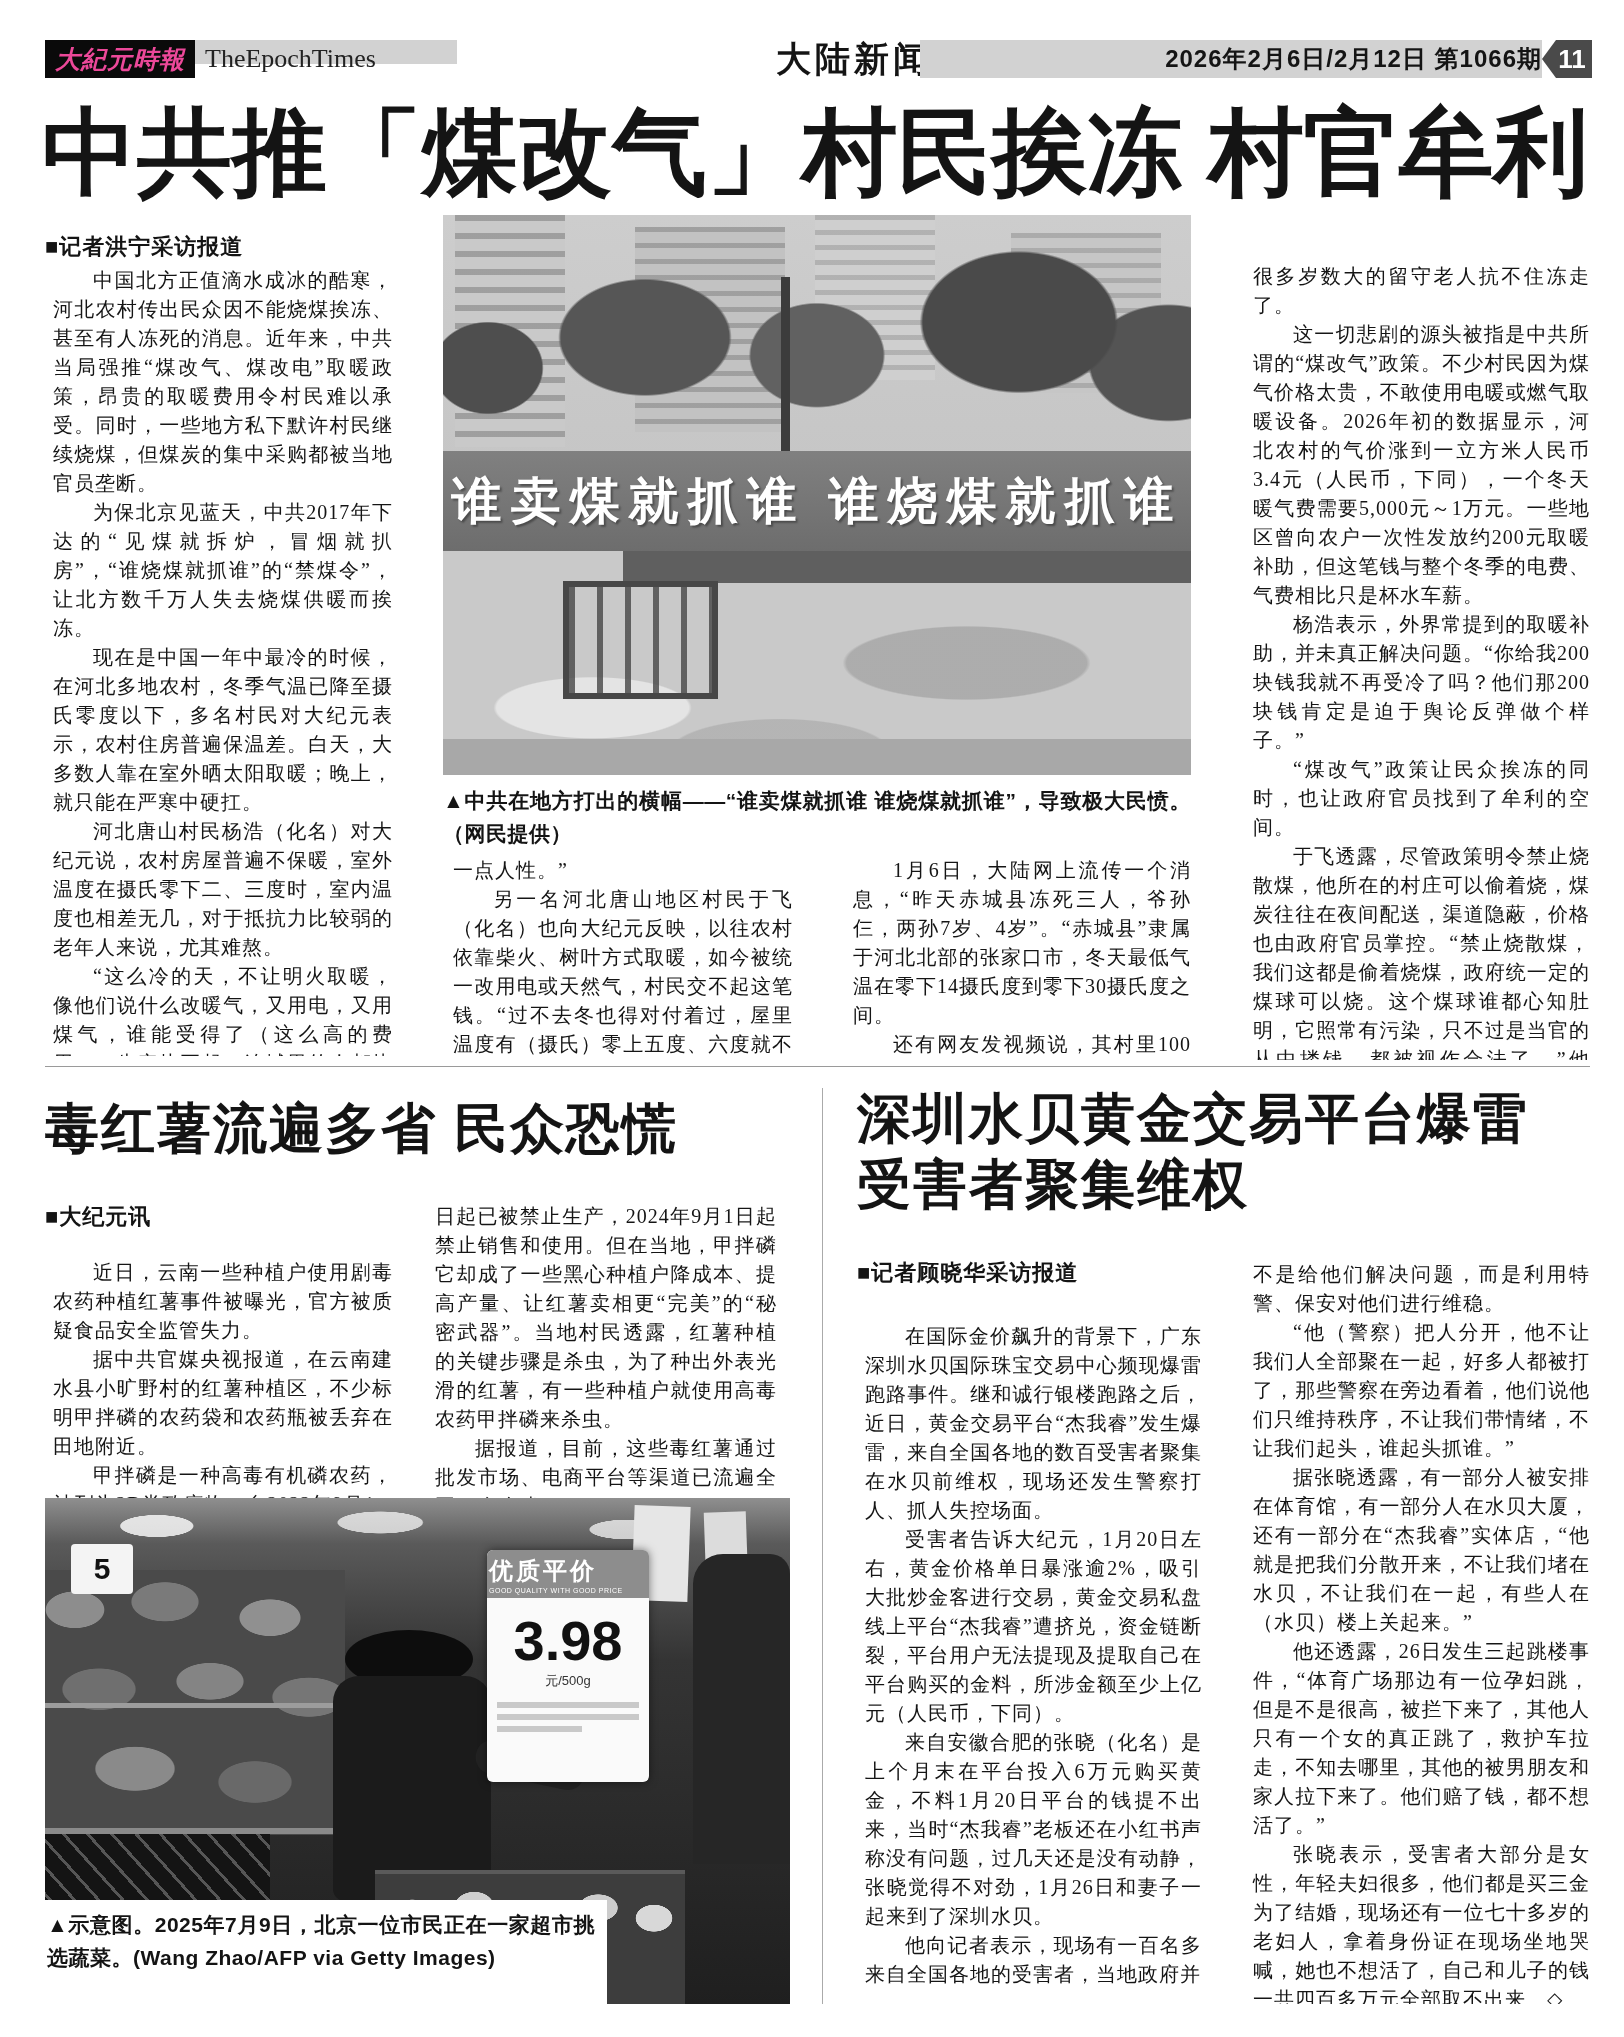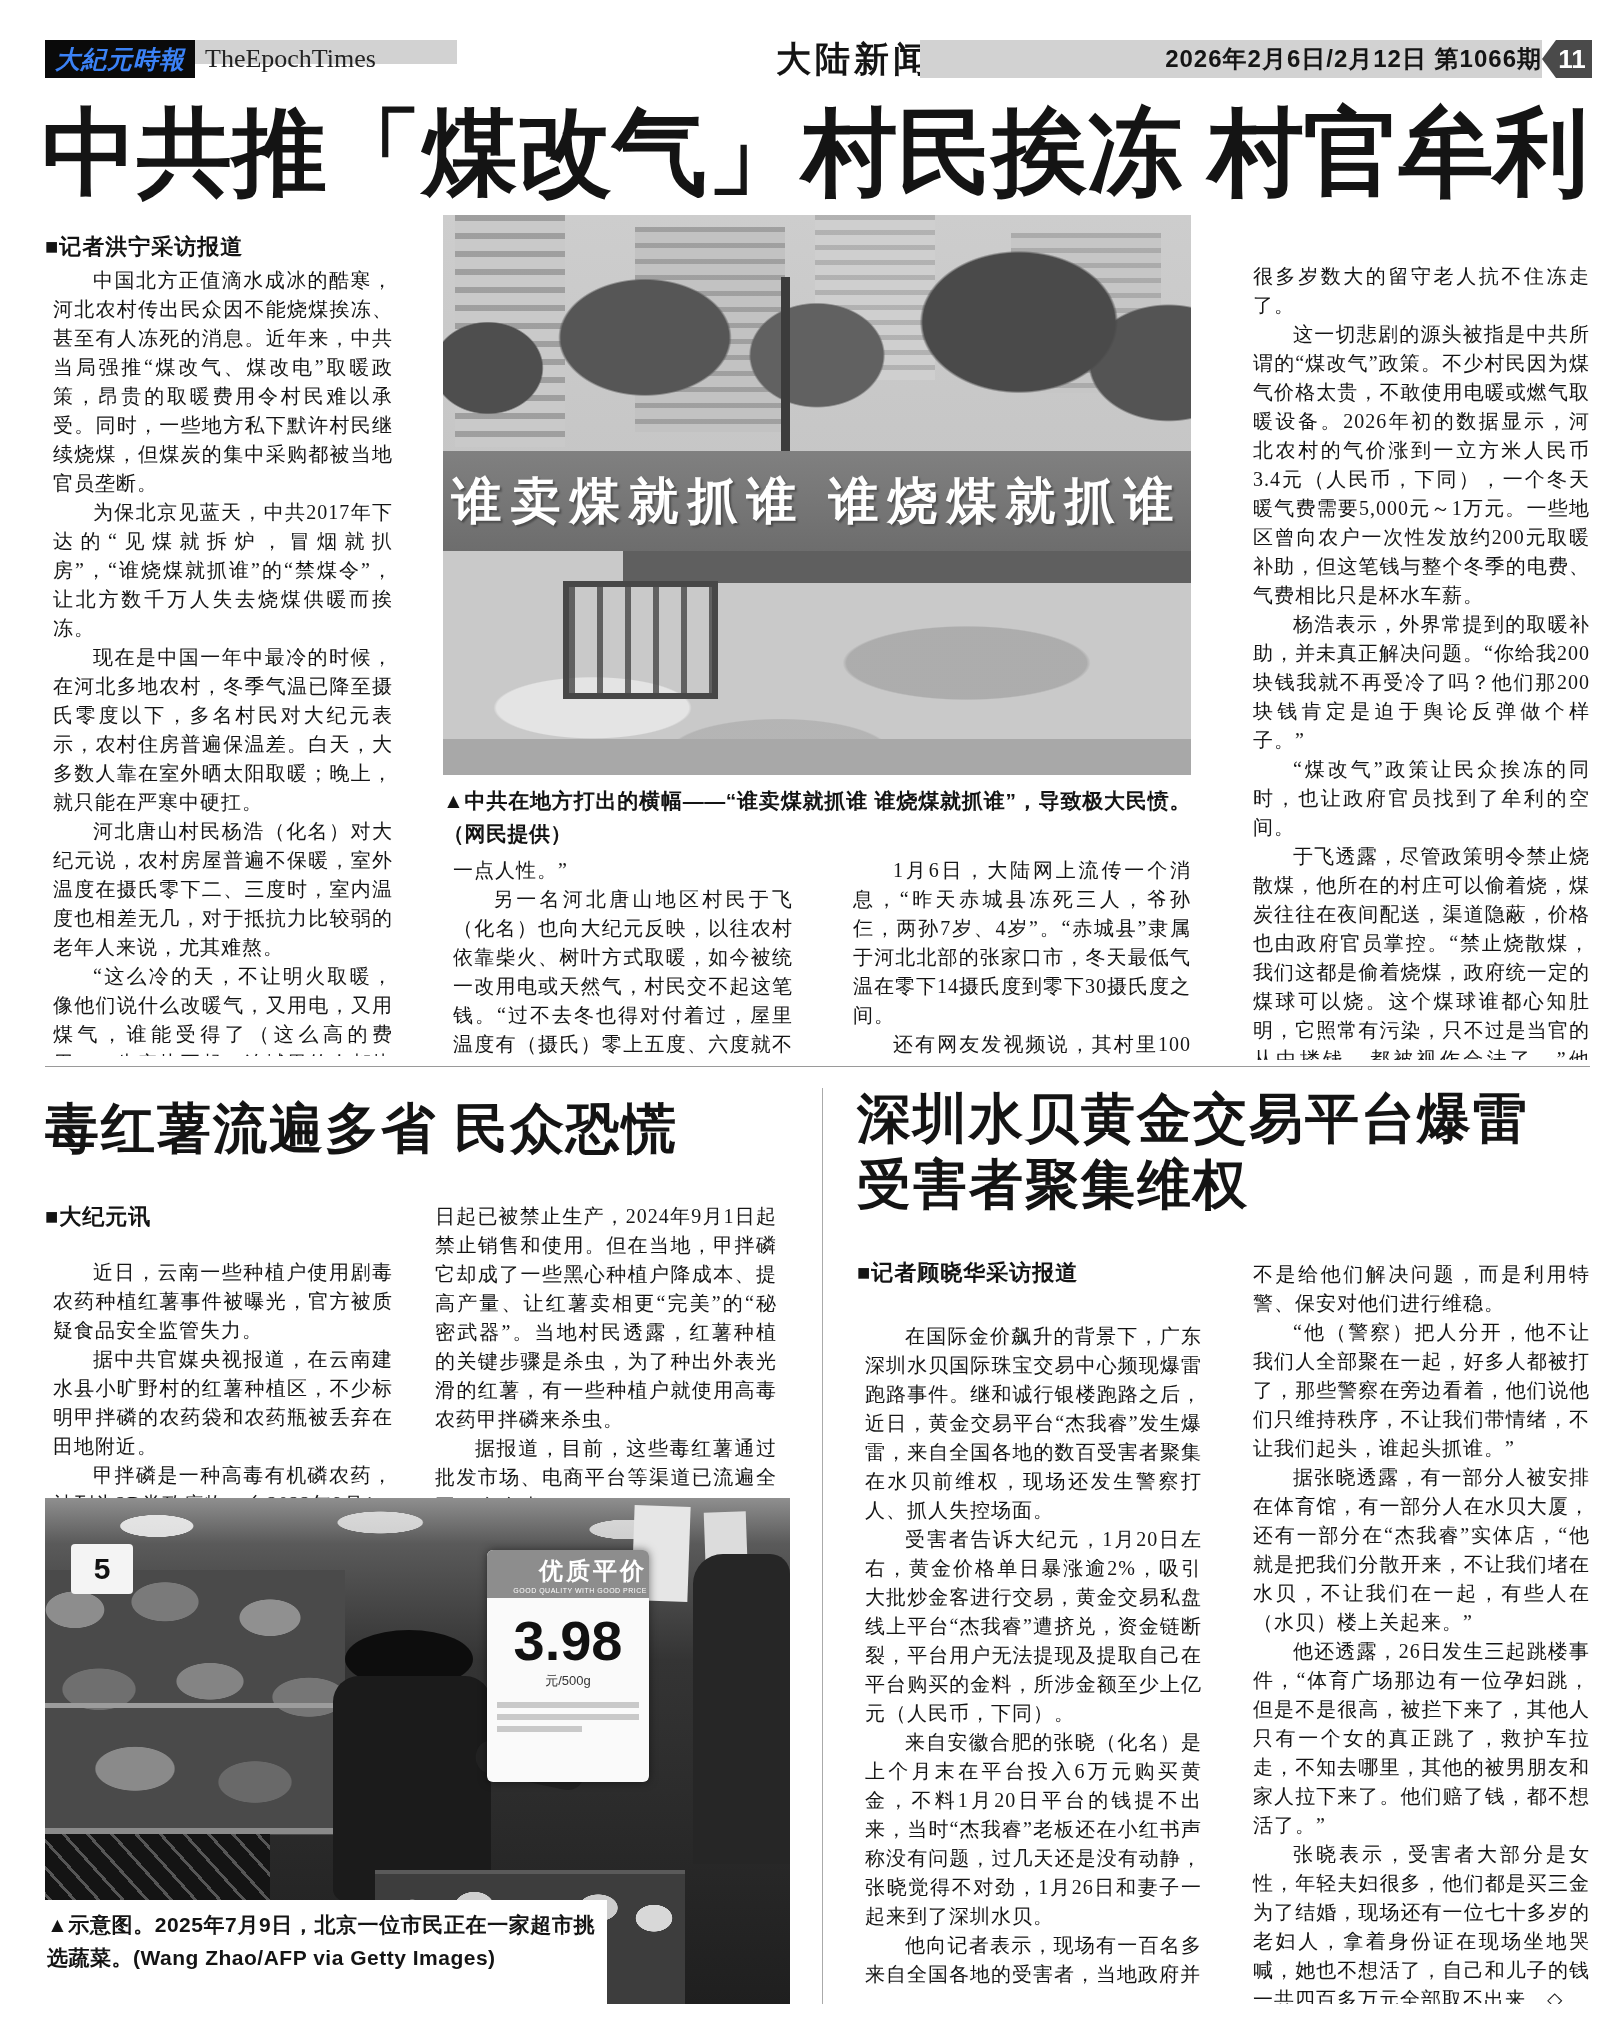--- a/index.html
+++ b/index.html
@@ -1,20 +1,20 @@
 <!DOCTYPE html>
 <html><head>
 <meta charset="utf-8">
 <style>
   * { margin:0; padding:0; box-sizing:border-box; }
   body { background:#e8e8e8; font-family:"Liberation Sans","DejaVu Sans",sans-serif; }
   .page { position:relative; width:1624px; height:2037px; background:#ffffff; margin:0 auto; overflow:hidden; color:#141414; }
 
   
-  .logo-box { position:absolute; left:45px; top:40px; width:150px; height:38px; background:#0a0a0a; color:#3b82f6;
+  .logo-box { position:absolute; left:45px; top:40px; width:150px; height:38px; background:#0a0a0a; color:#ec4899;
               font-weight:bold; font-size:25px; line-height:38px; text-align:center; letter-spacing:1px; font-style:italic; }
   .logo-en  { position:absolute; left:195px; top:40px; width:262px; height:24px; background:#d2d2d2;
               font-family:"Liberation Serif","DejaVu Serif",serif; font-size:26px; line-height:38px; color:#222; padding-left:10px; }
   .section-title { position:absolute; left:662px; top:38px; width:270px; height:42px; text-align:right;
               font-size:35px; font-weight:900; letter-spacing:4px; line-height:42px; }
   .date-bar { position:absolute; left:920px; top:40px; width:622px; height:38px; background:#d2d2d2;
               font-size:24px; font-weight:bold; line-height:38px; text-align:right; padding-right:0; letter-spacing:1px; }
   .page-flag { position:absolute; left:1542px; top:40px; width:50px; height:38px; background:#4a4a4a; color:#fff;
               clip-path:polygon(0 50%, 28% 0, 100% 0, 100% 100%, 28% 100%);
               font-size:26px; font-weight:bold; line-height:38px; text-align:center; padding-left:10px; }
@@ -91,21 +91,21 @@
   .p2-shelfline1 { position:absolute; left:0; top:205px; width:300px; height:5px; background:#9c9c9c; }
   .p2-shelfline2 { position:absolute; left:0; top:330px; width:320px; height:6px; background:#8a8a8a; }
   .p2-hat { position:absolute; left:300px; top:132px; width:128px; height:58px; background:#0d0d0d; border-radius:50%; }
   .p2-body { position:absolute; left:288px; top:178px; width:158px; height:225px; background:#1b1b1b; border-radius:26px 26px 12px 12px; }
   .p2-arm { position:absolute; left:430px; top:250px; width:110px; height:34px; background:#222222; border-radius:16px; transform:rotate(12deg); }
   .p2-shopper2 { position:absolute; left:648px; top:56px; width:97px; height:310px; background:#262626; border-radius:30px 20px 0 0; }
   .p2-tag { position:absolute; left:26px; top:46px; width:62px; height:50px; background:#f4f4f4; border-radius:4px;
       text-align:center; font-weight:900; font-size:30px; line-height:50px; color:#111; }
   .p2-card { position:absolute; left:442px; top:52px; width:162px; height:232px; background:#fafafa; border-radius:6px; overflow:hidden;
       box-shadow:0 0 8px rgba(0,0,0,.5); }
-  .p2-card-head { background:#8d8d8d; color:#fff; text-align:right; padding:5px 2px 4px; }
+  .p2-card-head { background:#8d8d8d; color:#fff; text-align:left; padding:5px 2px 4px; }
   .p2-card-title { font-size:24px; font-weight:900; letter-spacing:3px; }
   .p2-card-sub { font-size:7px; letter-spacing:0.5px; }
   .p2-card-price { text-align:center; margin-top:14px; font-weight:900; font-size:56px; color:#111; line-height:58px; }
   .p2-card-unit { text-align:center; font-size:13px; color:#333; margin-top:2px; }
   .p2-card-lines { margin:12px 10px 0; }
   .p2-card-lines div { height:6px; background:#c9c9c9; margin-bottom:6px; }
   .p2-potatoes { position:absolute; left:330px; top:372px; width:310px; height:134px;
       background:
         radial-gradient(30px 22px at 12% 30%, #d6d6d6 0 60%, rgba(0,0,0,0) 62%),
         radial-gradient(32px 24px at 32% 25%, #cfcfcf 0 60%, rgba(0,0,0,0) 62%),

